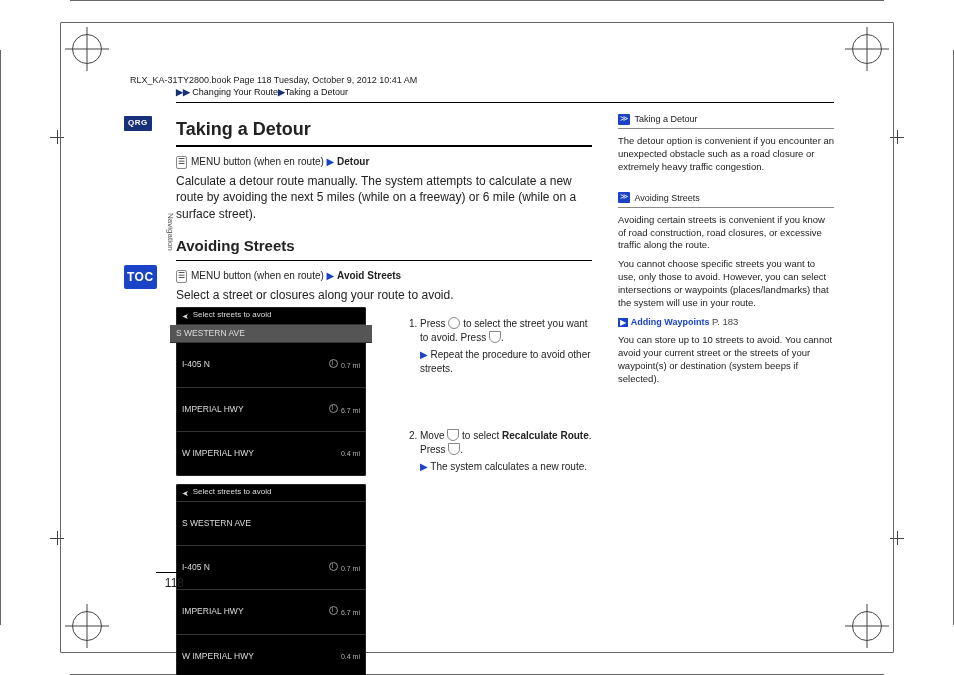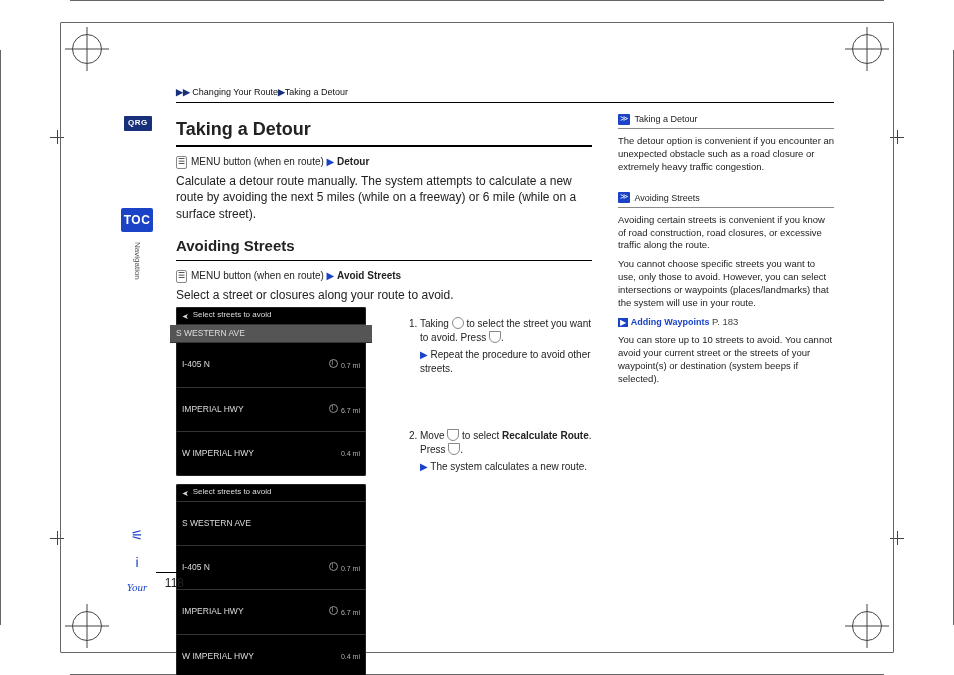--- a/index.html
+++ b/index.html
@@ -24,21 +24,21 @@
 .rule-l{left:0;top:50px;bottom:50px;width:1px}.rule-r{right:0;top:50px;bottom:50px;width:1px}
 
 
 .content{position:absolute;top:86px;left:176px;right:120px;bottom:90px}
 .header-line{position:absolute;top:74px;left:130px;font-size:9px;color:#222}
 .breadcrumb{font-size:9px;color:#111}
 .breadcrumb .arr{color:#18307a;font-weight:bold}
 .hr{height:1px;background:#000;margin:4px 0 8px}
 
 
-.tabrail{position:absolute;left:124px;top:116px;width:26px;display:flex;flex-direction:column;align-items:center;gap:8px}
+.tabrail{position:absolute;left:124px;top:116px;width:26px;display:flex;flex-direction:row;align-items:center;gap:8px}
 .qrg{position:absolute;left:124px;top:116px;background:#18307a;color:#fff;font-weight:bold;font-size:8px;padding:2px 4px;letter-spacing:.5px;border-radius:1px}
 .toc{background:#1a43c8;color:#fff;font-weight:bold;font-size:12px;padding:4px 3px;border-radius:2px;margin-top:92px;letter-spacing:.5px}
 .vlabel{writing-mode:vertical-rl;font-size:8px;color:#555;margin-top:2px}
 .rail-icon{font-size:14px;color:#1a43c8;margin-top:auto}
 .home-icon{font-style:italic;font-family:cursive;font-size:11px}
 
 
 .cols{display:flex;gap:26px}
 .main{flex:1;min-width:0}
 .side{width:216px;font-size:9.5px}
@@ -97,20 +97,21 @@
   <div class="reg tl"></div>
   <div class="reg tr"></div>
   <div class="reg bl"></div>
   <div class="reg br"></div>
   <div class="cross tl"></div>
   <div class="cross tr"></div>
   <div class="cross bl"></div>
   <div class="cross br"></div>
   <div class="frame outer"></div>
 
+  <div class="header-line">RLX_KA-31TY2800.book  Page 118  Tuesday, October 9, 2012  10:41 AM</div>
 
   <div class="qrg">QRG</div>
   <div class="tabrail">
     <div class="toc">TOC</div>
     <div class="vlabel">Navigation</div>
     <div style="height:230px"></div>
     <div class="rail-icon">⚟</div>
     <div class="rail-icon">ℹ</div>
     <div class="rail-icon home-icon">Your</div>
   </div>
@@ -192,21 +193,21 @@
               <div class="row">
                   <span class="name">W IMPERIAL HWY</span>
                   <span class="meta">0.4 mi</span>
                 </div>
               <div class="foot hl">Recalculate Route</div>
             </div>
           </div>
 
           <ol class="steps">
             <li>
-              <span>Taking</span>
+              <span>Press</span>
               <span class="icon-dial"></span>
               <span>to select the street you want to avoid. Press</span>
               <span class="icon-press"></span>.
               <span class="sub">Repeat the procedure to avoid other streets.</span>
             </li>
             <li style="margin-top:54px">
               <span>Move</span>
               <span class="icon-press"></span>
               <span>to select</span>
               <b>Recalculate Route</b><span>. Press</span>

